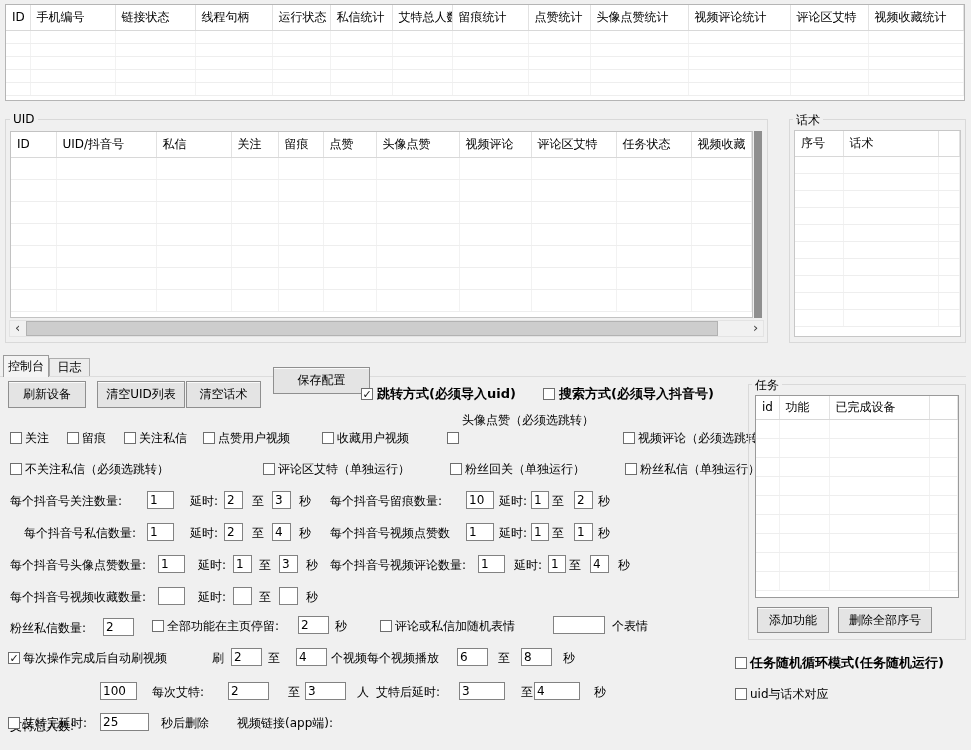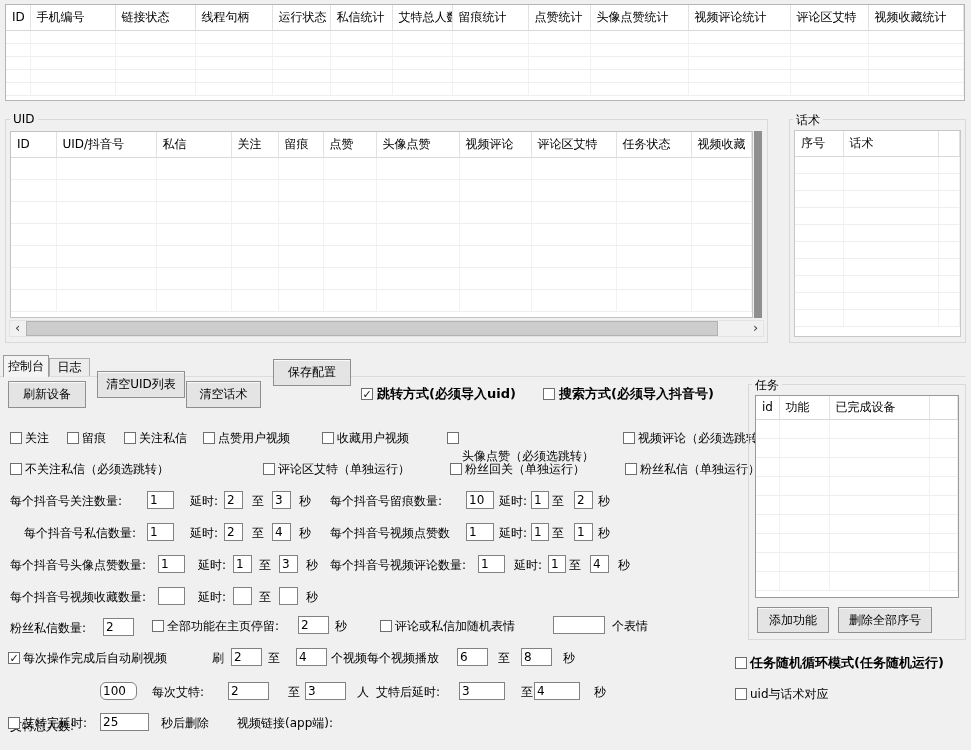--- a/index.html
+++ b/index.html
@@ -383,41 +383,41 @@
           </tr>
         </tbody>
     </table>
   </div>
 
   <div id="tabline"></div>
   <div class="tab" id="tab-console">控制台</div>
   <div class="tab" id="tab-log">日志</div>
 
   <button class="btn" style="left:8px;top:381px;width:78px">刷新设备</button>
-  <button class="btn" style="left:97px;top:371px;width:88px">清空UID列表</button>
+  <button class="btn" style="left:97px;top:381px;width:88px">清空UID列表</button>
   <button class="btn" style="left:186px;top:381px;width:75px">清空话术</button>
-  <button class="btn" style="left:273px;top:359px;width:78px">保存配置</button>
+  <button class="btn" style="left:273px;top:367px;width:97px">保存配置</button>
 
   <span class="cb" style="left:361px;top:388px">✓</span>
   <span class="lbl b" style="left:377px;top:387px">跳转方式(必须导入uid)</span>
   <span class="cb" style="left:543px;top:388px"></span>
   <span class="lbl b" style="left:559px;top:387px">搜索方式(必须导入抖音号)</span>
 
   <span class="cb" style="left:10px;top:432px"></span>
   <span class="lbl" style="left:25px;top:431px">关注</span>
   <span class="cb" style="left:67px;top:432px"></span>
   <span class="lbl" style="left:82px;top:431px">留痕</span>
   <span class="cb" style="left:124px;top:432px"></span>
   <span class="lbl" style="left:139px;top:431px">关注私信</span>
   <span class="cb" style="left:203px;top:432px"></span>
   <span class="lbl" style="left:218px;top:431px">点赞用户视频</span>
   <span class="cb" style="left:322px;top:432px"></span>
   <span class="lbl" style="left:337px;top:431px">收藏用户视频</span>
   <span class="cb" style="left:447px;top:432px"></span>
-  <span class="lbl" style="left:462px;top:449px">头像点赞（必须选跳转）</span>
+  <span class="lbl" style="left:462px;top:413px">头像点赞（必须选跳转）</span>
   <span class="cb" style="left:623px;top:432px"></span>
   <span class="lbl" style="left:638px;top:431px">视频评论（必须选跳转）</span>
 
   <span class="cb" style="left:10px;top:463px"></span>
   <span class="lbl" style="left:25px;top:462px">不关注私信（必须选跳转）</span>
   <span class="cb" style="left:263px;top:463px"></span>
   <span class="lbl" style="left:278px;top:462px">评论区艾特（单独运行）</span>
   <span class="cb" style="left:450px;top:463px"></span>
   <span class="lbl" style="left:465px;top:462px">粉丝回关（单独运行）</span>
   <span class="cb" style="left:625px;top:463px"></span>
@@ -493,21 +493,21 @@
   <input class="inp" style="left: 231px; top: 648px; width: 31px;" value="2">
   <span class="lbl" style="left:268px;top:651px">至</span>
   <input class="inp" style="left: 296px; top: 648px; width: 31px;" value="4">
   <span class="lbl" style="left:331px;top:651px">个视频每个视频播放</span>
   <input class="inp" style="left: 457px; top: 648px; width: 31px;" value="6">
   <span class="lbl" style="left:498px;top:651px">至</span>
   <input class="inp" style="left: 521px; top: 648px; width: 31px;" value="8">
   <span class="lbl" style="left:563px;top:651px">秒</span>
 
   <span class="lbl" style="left:10px;top:719px">艾特总人数:</span>
-  <input class="inp" style="left: 100px; top: 682px; width: 37px; border-radius: 6px;" value="100">
+  <input class="inp" style="left: 100px; top: 682px; width: 37px;" value="100">
   <span class="lbl" style="left:152px;top:685px">每次艾特:</span>
   <input class="inp" style="left: 228px; top: 682px; width: 41px;" value="2">
   <span class="lbl" style="left:288px;top:685px">至</span>
   <input class="inp" style="left: 305px; top: 682px; width: 41px;" value="3">
   <span class="lbl" style="left:357px;top:685px">人</span>
   <span class="lbl" style="left:376px;top:685px">艾特后延时:</span>
   <input class="inp" style="left: 459px; top: 682px; width: 46px;" value="3">
   <span class="lbl" style="left:521px;top:685px">至</span>
   <input class="inp" style="left: 534px; top: 682px; width: 46px;" value="4">
   <span class="lbl" style="left:594px;top:685px">秒</span>

